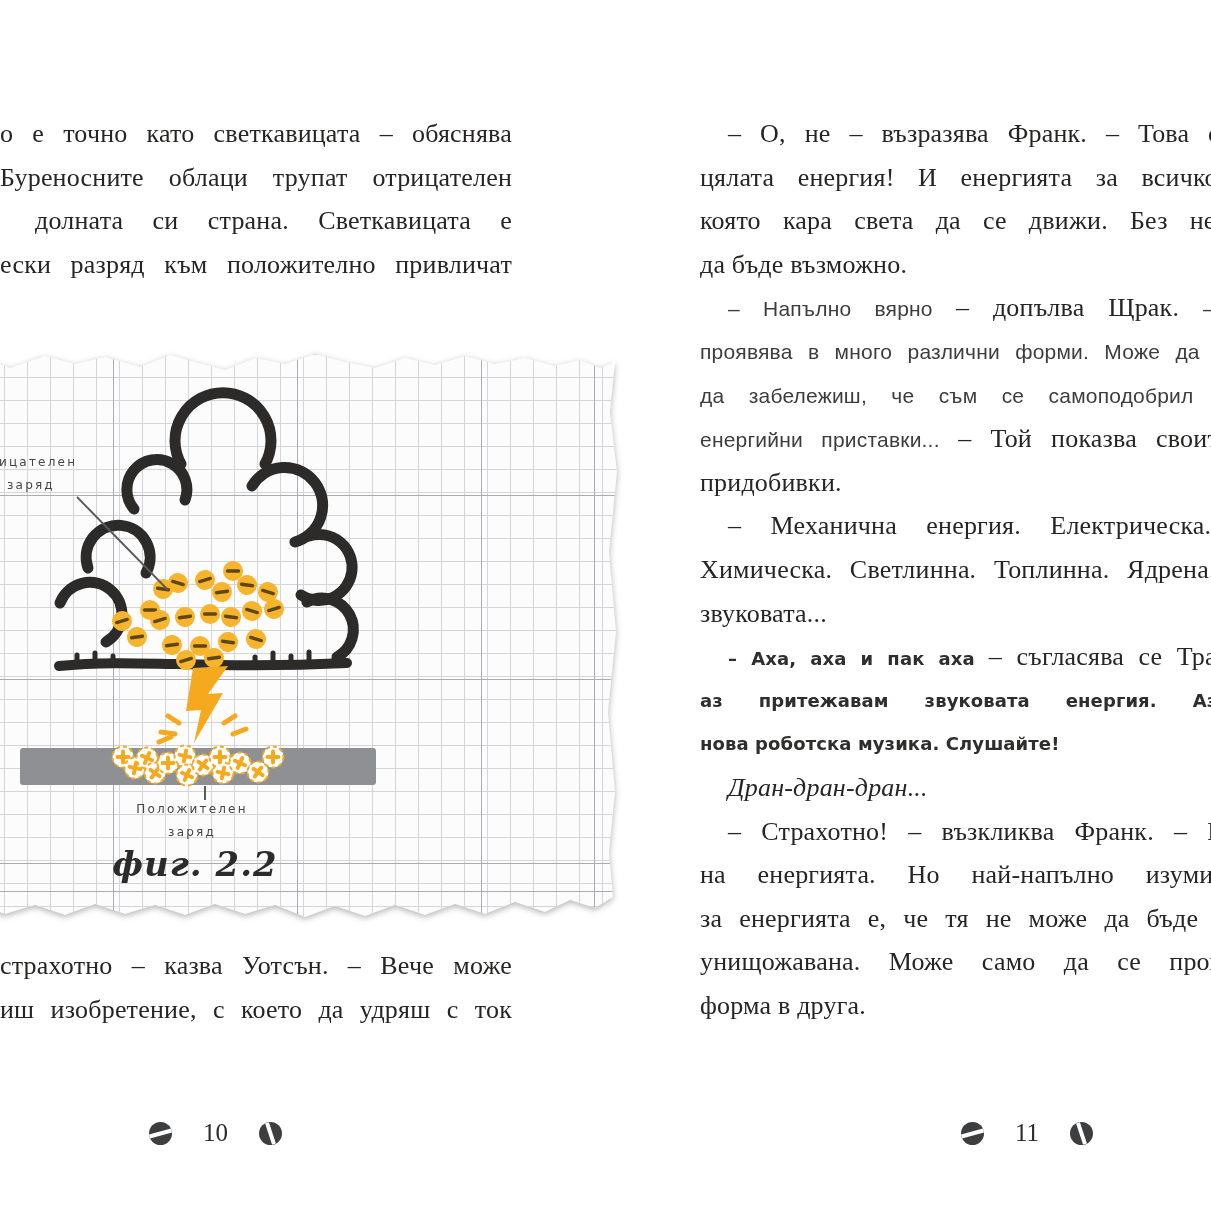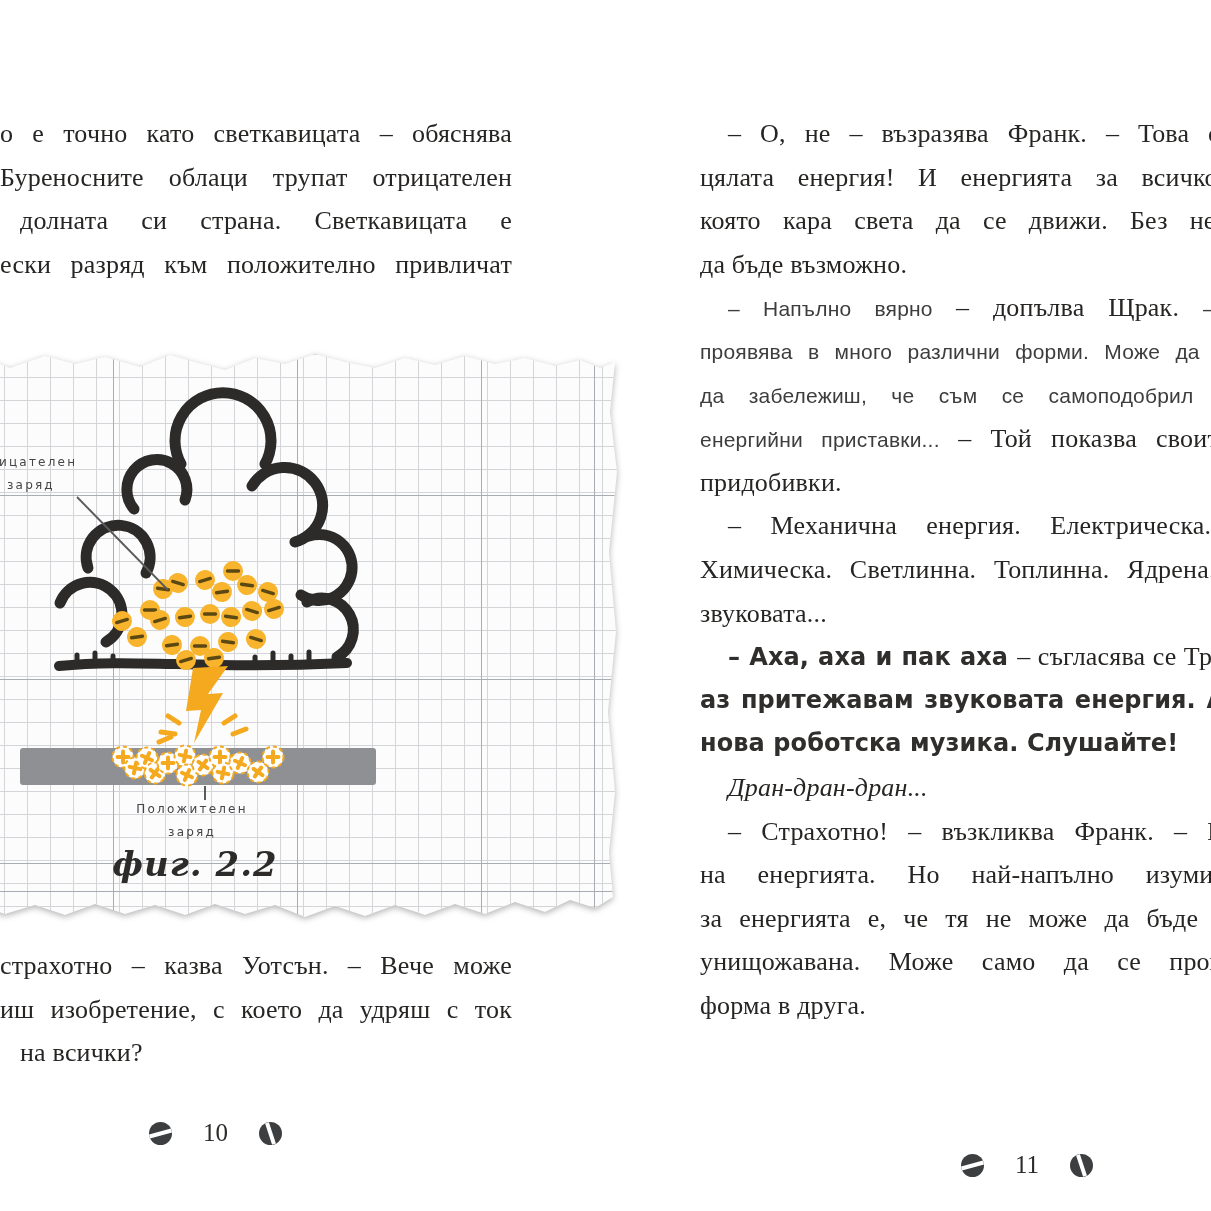--- a/index.html
+++ b/index.html
@@ -12,28 +12,28 @@
   
   .col{position:absolute;}
   .ln{
     height:43.6px;line-height:43.6px;overflow:hidden;
     font-size:26px;letter-spacing:.2px;
     text-align:justify;text-align-last:justify;
     white-space:normal;
   }
   .ln.end{text-align-last:left;}
   .ln.ind{text-indent:28px;}
-  .ln.pad{text-indent:20px;}
+  .ln.pad{text-indent:20px;margin-left:15px;}
   .robot{
     font-family:"Liberation Sans", sans-serif;
     font-size:21px;color:#3d3d3d;letter-spacing:.2px;
   }
   .boldv{
     font-family:"DejaVu Sans", sans-serif;
-    font-weight:700;font-size:24px;color:#2f2e2c;letter-spacing:.1px;
+    font-weight:700;font-size:18px;color:#2f2e2c;letter-spacing:.1px;
   }
   .ital{font-style:italic;}
   
   .fig-wrap{position:absolute;left:-45px;top:352px;width:665px;height:580px;
     filter:drop-shadow(0 2px 3px rgba(0,0,0,.30));}
   .paper{
     position:absolute;inset:0;
     background-color:#fcfcfd;
     background-image:
       repeating-linear-gradient(to right,#a8acb3 0 1.5px,transparent 1.5px 184px),
@@ -270,21 +270,20 @@
       <div>Положителен</div>
       <div>заряд</div>
     </div>
     <div class="fig-caption">фиг. 2.2</div>
   </div>
 </div>
 
 <div class="col" style="left:0;top:944px;width:512px;">
   <div class="ln">страхотно – казва Уотсън. – Вече може</div>
   <div class="ln">иш изобретение, с което да удряш с ток</div>
-  <div class="ln end pad">на всички?</div>
 </div>
 
 <div class="footer" style="left:148px;">
   <svg class="screw" viewBox="0 0 25 25">
     <circle cx="12.5" cy="12.5" r="11.5" fill="#3c3e40"></circle>
     <line x1="1.5" y1="15.5" x2="23.5" y2="9.5" stroke="#ffffff" stroke-width="4"></line>
   </svg>
   <div class="num">10</div>
   <svg class="screw" viewBox="0 0 25 25">
     <circle cx="12.5" cy="12.5" r="11.5" fill="#3c3e40"></circle>
@@ -321,21 +320,21 @@
 
   <div class="ln end ind ital">Дран-дран-дран...</div>
 
   <div class="ln ind">– Страхотно! – възкликва Франк. – Всич</div>
   <div class="ln">на енергията. Но най-напълно изумителн</div>
   <div class="ln">за енергията е, че тя не може да бъде създ</div>
   <div class="ln">унищожавана. Може само да се променя</div>
   <div class="ln end">форма в друга.</div>
 </div>
 
-<div class="footer" style="left:960px;margin-top:32px;">
+<div class="footer" style="left:960px;">
   <svg class="screw" viewBox="0 0 25 25">
     <circle cx="12.5" cy="12.5" r="11.5" fill="#3c3e40"></circle>
     <line x1="1.5" y1="15.5" x2="23.5" y2="9.5" stroke="#ffffff" stroke-width="4"></line>
   </svg>
   <div class="num">11</div>
   <svg class="screw" viewBox="0 0 25 25">
     <circle cx="12.5" cy="12.5" r="11.5" fill="#3c3e40"></circle>
     <line x1="9" y1="1.8" x2="16" y2="23.2" stroke="#ffffff" stroke-width="4"></line>
   </svg>
 </div>

